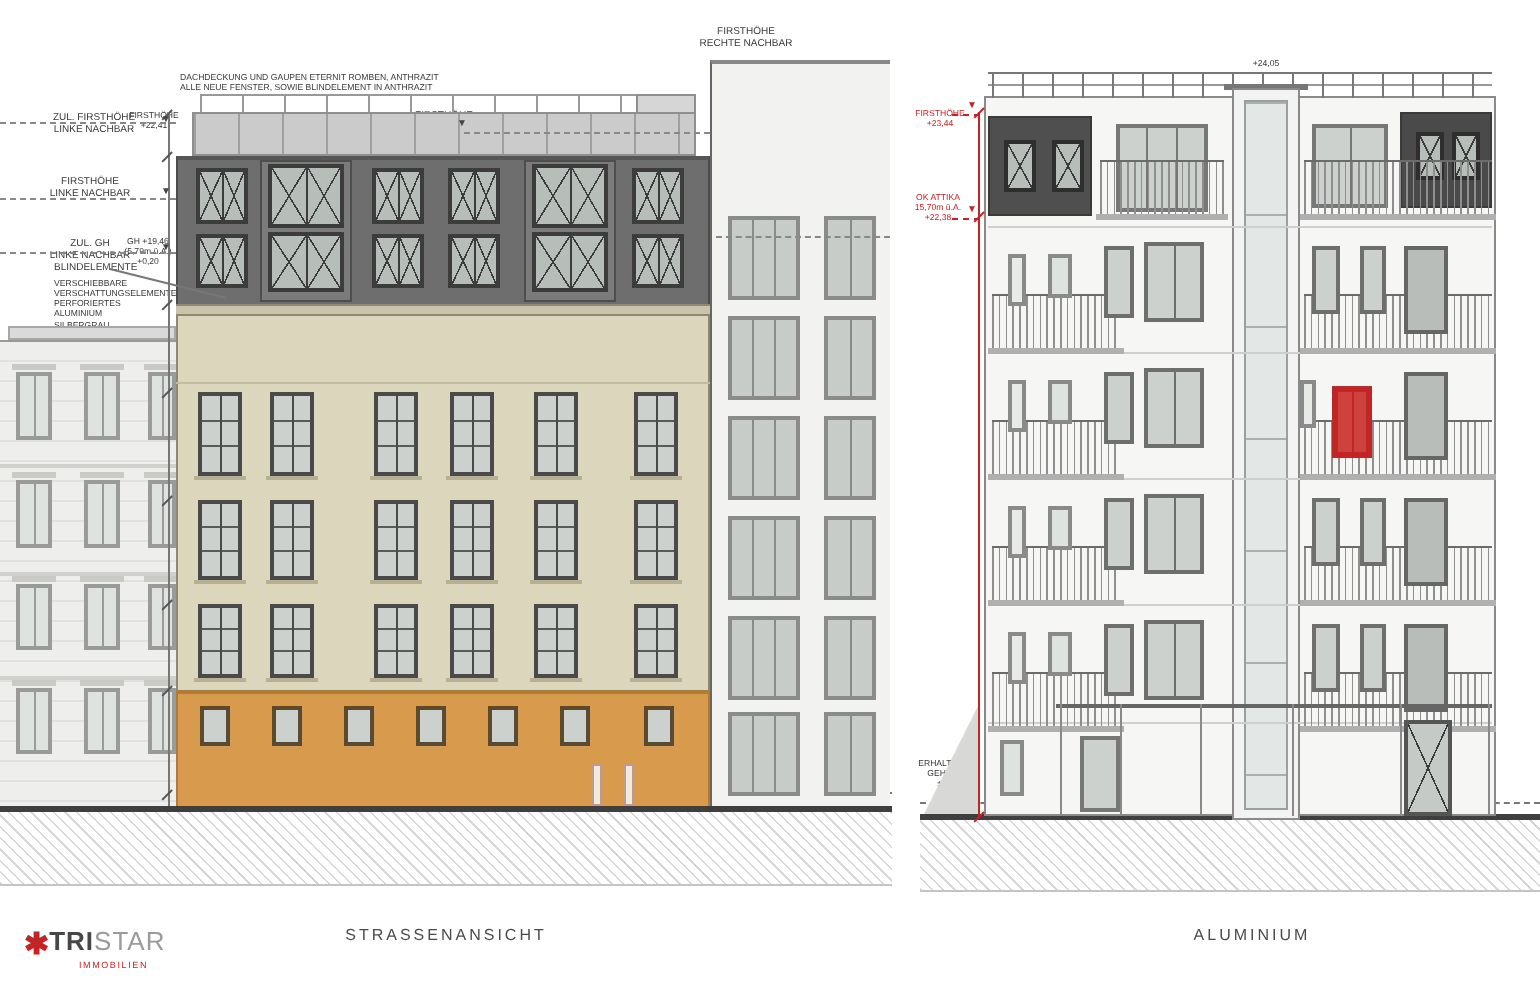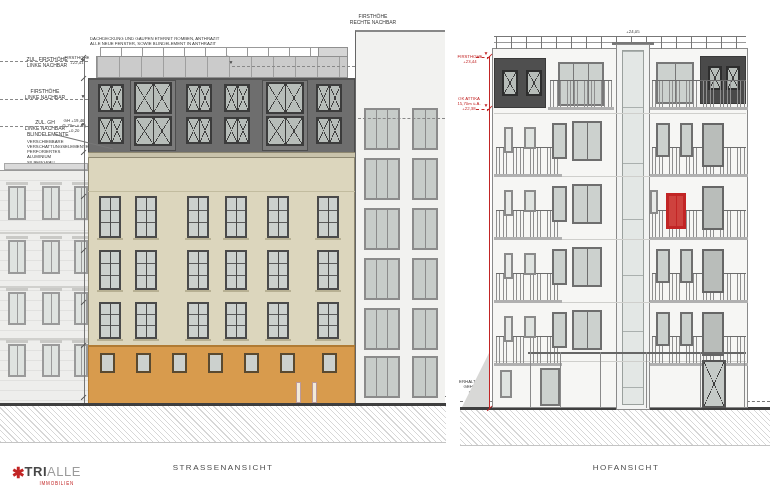--- a/index.html
+++ b/index.html
@@ -70,24 +70,24 @@
   <div class="ann tiny" style="left:614px;top:29px;width:38px">+24,05</div>
   <div class="ann tiny tl" style="left:652px;top:348px;width:52px">FLUGDACH
 STAHLKONSTR. VERZINKT</div>
   <div class="ann tiny tl" style="left:702px;top:341px;width:44px">Wand bis zur
 Bodenmarkierung</div>
   <div class="ann tiny" style="left:457px;top:379px;width:34px">ERHALTEN 7,5
 GEH WEG
 ±0,00</div>
 
   <div class="caption" style="left:148px;top:463px;width:150px">STRASSENANSICHT</div>
-  <div class="caption" style="left:556px;top:463px;width:140px">HOFANSICHT</div>
+  <div class="caption" style="left:556px;top:463px;width:140px">ALUMINIUM</div>
 
   <div class="abs" style="left:12px;top:462px;width:80px">
-    <span class="logo-star">✱</span><span class="logo-tri">TRI</span><span class="logo-star-txt">ALLE</span>
+    <span class="logo-star">✱</span><span class="logo-tri">TRI</span><span class="logo-star-txt">STAR</span>
     <div class="logo-sub" style="width:62px">IMMOBILIEN</div>
   </div>
 <div style="position: absolute; left: 0px; top: 406px; width: 446px; height: 37px; background: repeating-linear-gradient(45deg, rgb(215, 215, 215) 0px, rgb(215, 215, 215) 0.8px, transparent 0.8px, transparent 4px); border-bottom: 0.5px solid rgb(196, 196, 196);"></div>
     <div style="position: absolute; left: 0px; top: 403px; width: 446px; height: 2.5px; background: rgb(63, 63, 63);"></div>
     <div style="position: absolute; left: 0px; top: 396px; width: 446px; height: 0px; border-top: 1px dashed rgb(119, 119, 119);"></div>
     <div style="position: absolute; left: 4px; top: 163px; width: 84px; height: 7px; background: rgb(218, 218, 218); border: 0.5px solid rgb(168, 168, 168);"></div>
     <div style="position: absolute; left: 0px; top: 170px; width: 88px; height: 233px; background: repeating-linear-gradient(transparent 0px, transparent 9px, rgba(0, 0, 0, 0.055) 9px, rgba(0, 0, 0, 0.055) 10px) rgb(238, 238, 236); border-top: 1.5px solid rgb(153, 153, 153);"></div>
     <div style="position: absolute; left: 0px; top: 232px; width: 88px; height: 2px; background: rgb(208, 208, 205);"></div>
     <div style="position: absolute; left: 0px; top: 286px; width: 88px; height: 2px; background: rgb(208, 208, 205);"></div>
     <div style="position: absolute; left: 0px; top: 338px; width: 88px; height: 2px; background: rgb(208, 208, 205);"></div>

